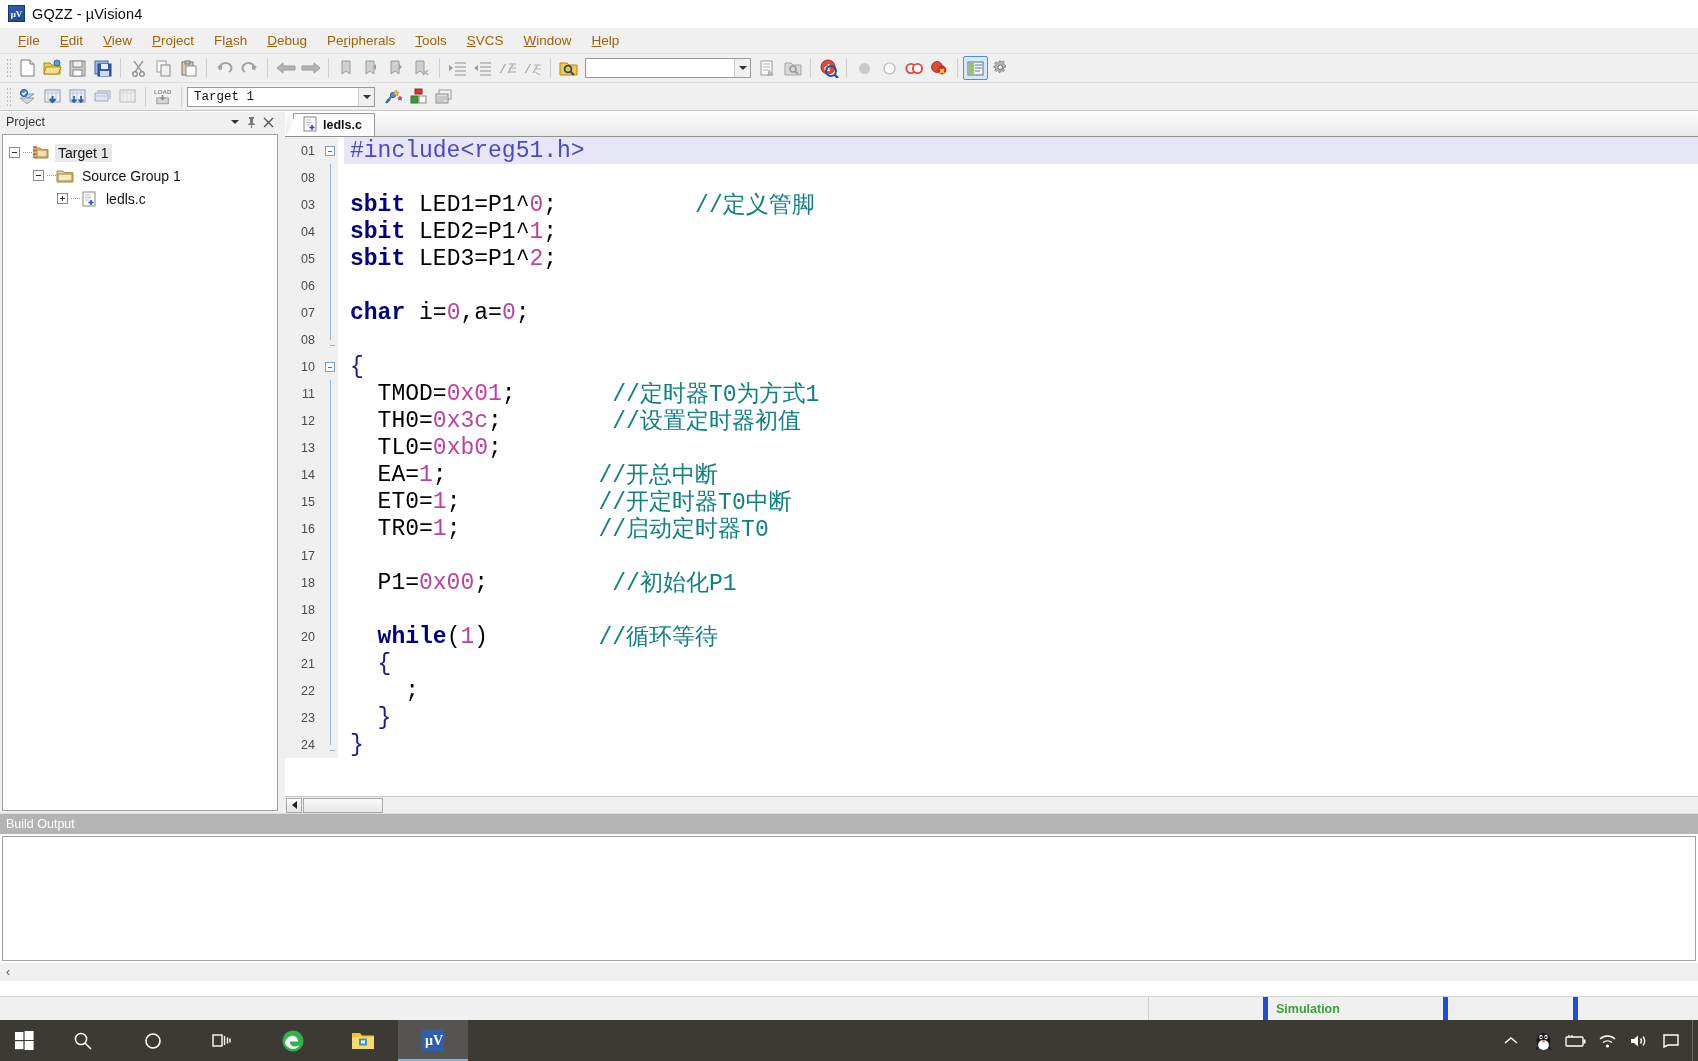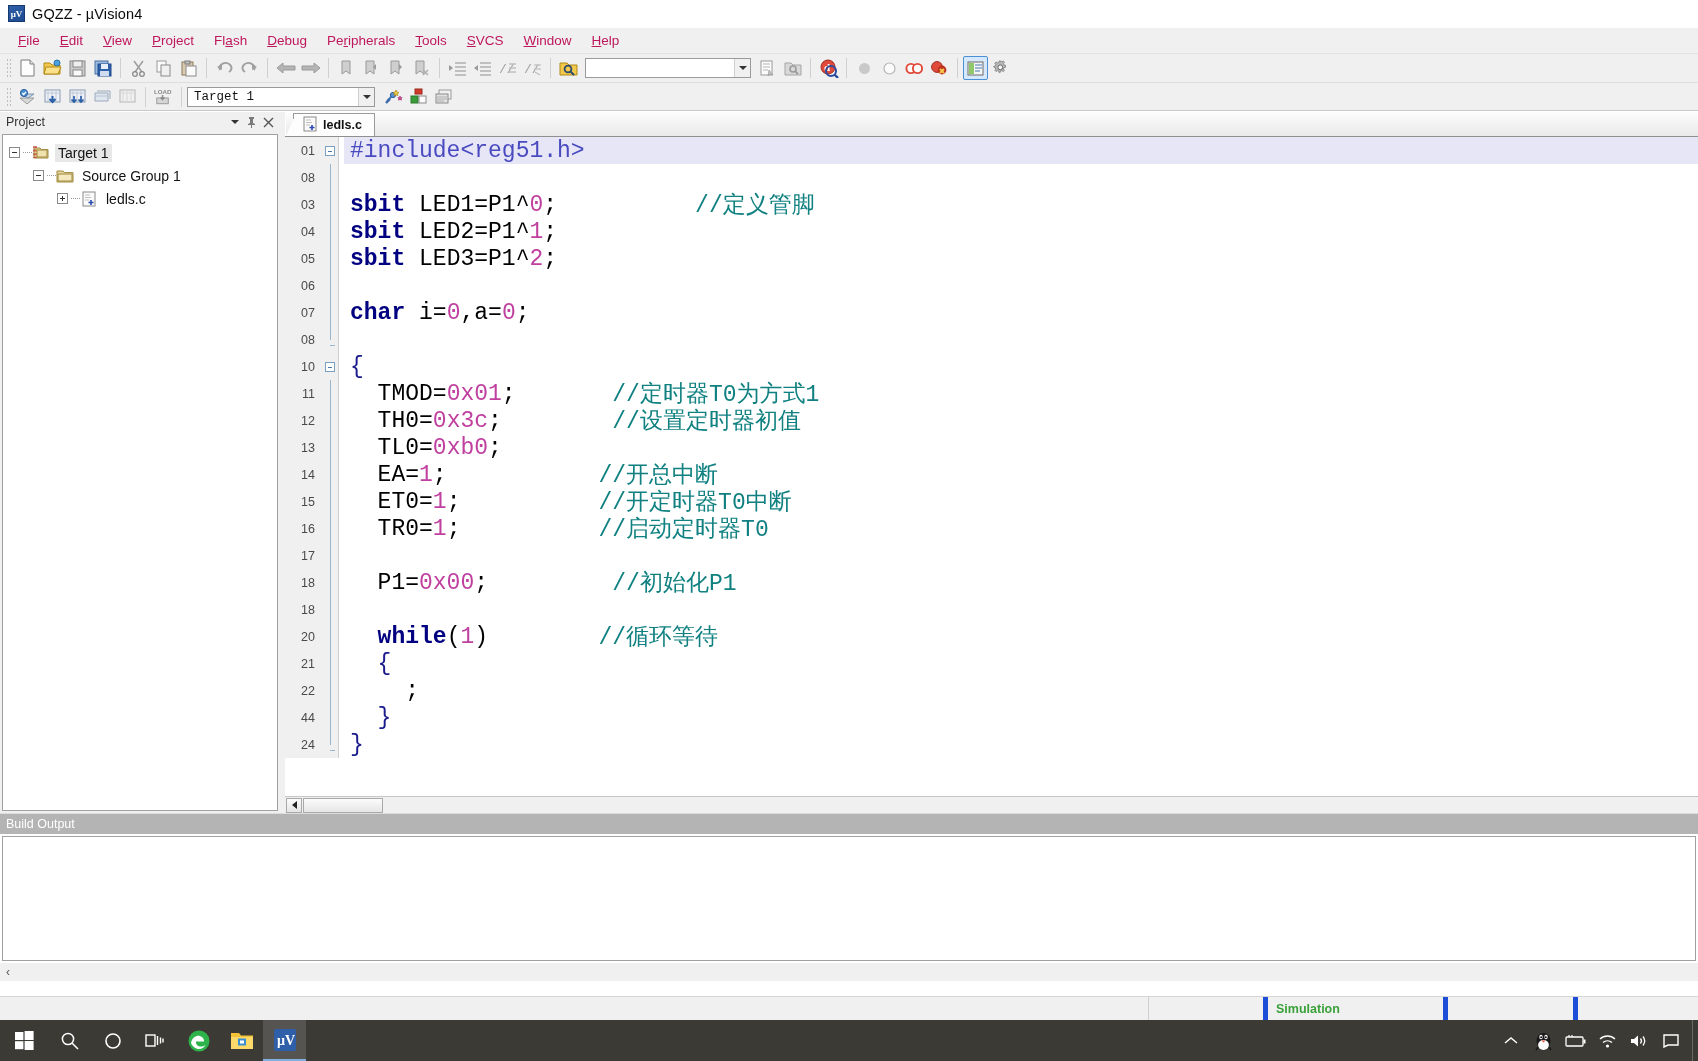--- a/index.html
+++ b/index.html
@@ -31,21 +31,21 @@
   }
   .title-text { font-size: 14.5px; color: #0b0b0b; letter-spacing: .1px; }
 
   
   .menubar {
     height: 26px; background: #f0f0f0;
     display: flex; align-items: center; padding-left: 8px;
     border-bottom: 1px solid #e3e3e3;
   }
   .menu-item {
-    font-size: 13.5px; color: #be185d; padding: 3px 10px; cursor: default;
+    font-size: 13.5px; color: #a16207; padding: 3px 10px; cursor: default;
     white-space: nowrap;
   }
   .menu-item u { text-decoration: underline; }
 
   
   .toolbar {
     height: 29px; background: #f0f0f0;
     display: flex; align-items: center; padding-left: 4px;
     border-bottom: 1px solid #dedede;
   }
@@ -143,21 +143,21 @@
   .foldbox { width: 10px; height: 10px; border: 1px solid #7aa0c4; background:#fff; position:relative; }
   .foldbox:before { content:""; position:absolute; left:2px; right:2px; top:4px; height:1px; background:#4a7ba8; }
   .foldline { position:absolute; left:50%; width:1px; background:#9ab5cc; }
   .foldend { position:absolute; left:50%; width:5px; height:1px; background:#9ab5cc; bottom:7px; }
   .marginline { width: 6px; flex:none; background:#ffffff; border-left:1px solid #cfcfcf; }
   .codetext {
     flex: 1; height: 27px; display: flex; align-items: center;
     font-family: "Liberation Mono", monospace; font-size: 23px;
     white-space: pre; padding-left: 6px; color:#000;
   }
-  .row { display:flex; }
+  .row { display:flex;align-items:flex-end; }
   .row.hl .codetext { background: #e6e6f7; }
   .kw { color: #000080; font-weight: bold; }
   .pre { color: #4a4ac0; }
   .num { color: #c040a0; }
   .cmt { color: #108080; }
   .plain { color: #000000; }
   .brace { color: #1a1a8c; }
 
   .hscroll {
     height: 17px; background: #f0f0f0; border-top: 1px solid #c6c6c6;
@@ -186,21 +186,21 @@
   }
   .sb-cell { height:100%; display:flex; align-items:center; padding:0 8px; border-right:5px solid #1d4ed8; font-size:12.5px; }
   .sb-sim { color:#3aa13a; font-weight: bold; }
 
   
   .taskbar {
     position:absolute; left:0; right:0; bottom:0; height:41px;
     background:#3b3a35; display:flex; align-items:center;
   }
   .tb-start { width:48px; height:41px; display:flex;align-items:center;justify-content:center; }
-  .tb-item { width:43px; height:41px; display:flex;align-items:center;justify-content:center; }
+  .tb-item { width:70px; height:41px; display:flex;align-items:center;justify-content:center; }
   .tb-item.pinned-active { background:#565450; border-bottom:2px solid #7fb0e0; }
   .tray { margin-left:auto; display:flex; align-items:center; padding-right:6px; gap:2px; }
   .tray-item { width:30px;height:41px;display:flex;align-items:center;justify-content:center; }
   .showdesk { width:6px; height:41px; border-left:1px solid #6a6a64; }
 </style>
 </head>
 <body>
 
 <div id="app">
 
@@ -767,21 +767,21 @@
               </div>
               <div class="row">
                 <div class="lineno">22</div>
                 <div class="foldcol">
                   <span class="foldline" style="top: 0px; bottom: 0px;"></span>
                 </div>
                 <div class="marginline"></div>
                 <div class="codetext"><span class="plain">    ;</span></div>
               </div>
               <div class="row">
-                <div class="lineno">44</div>
+                <div class="lineno">23</div>
                 <div class="foldcol">
                   <span class="foldline" style="top: 0px; bottom: 0px;"></span>
                 </div>
                 <div class="marginline"></div>
                 <div class="codetext"><span class="plain">  </span><span class="brace">}</span></div>
               </div>
               <div class="row">
                 <div class="lineno">24</div>
                 <div class="foldcol">
                   <span class="foldline" style="top: 0px; height: 14px;"></span>

